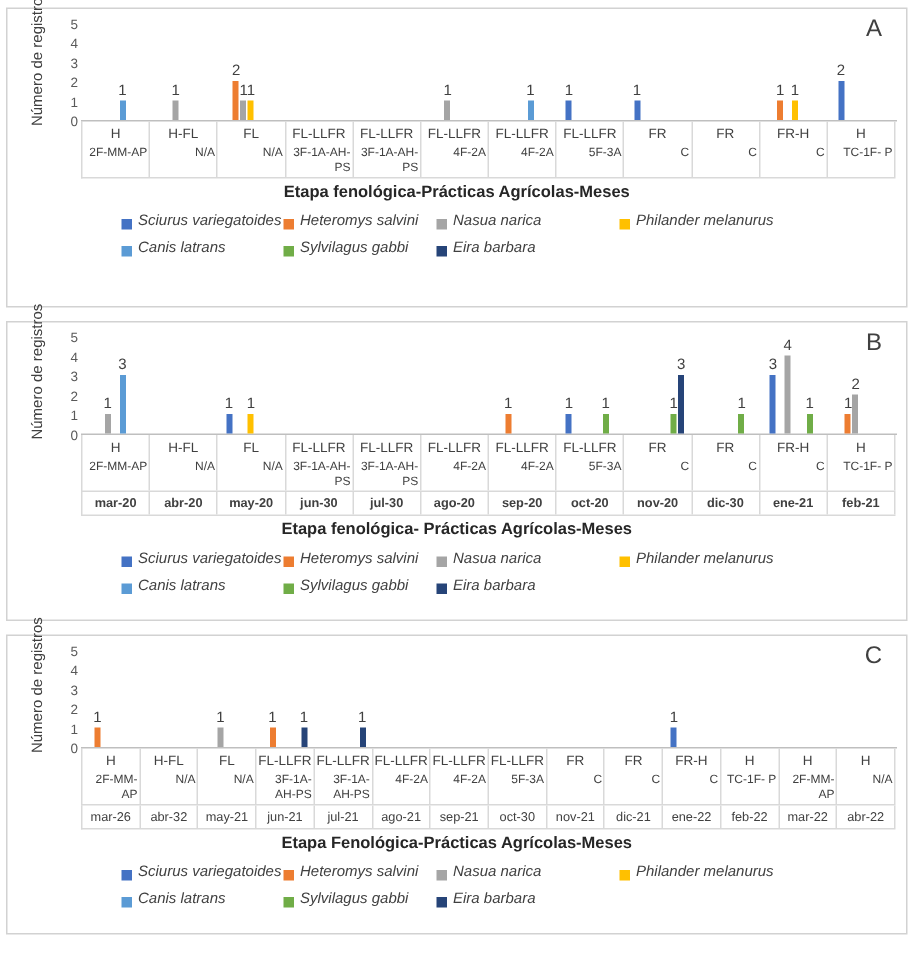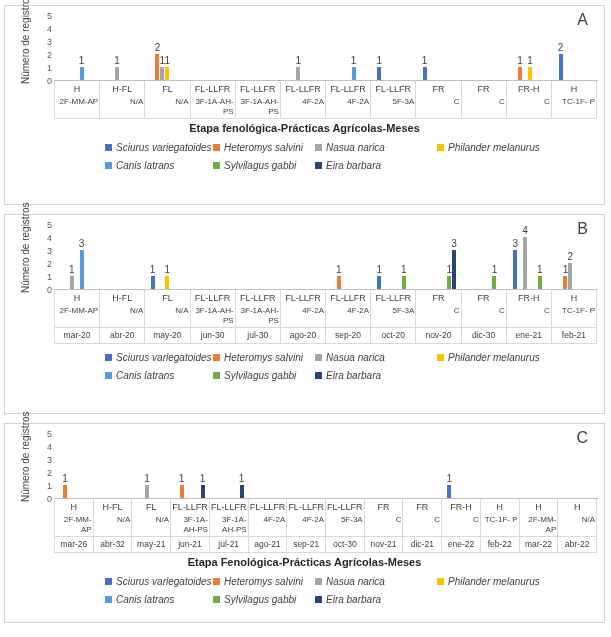--- a/index.html
+++ b/index.html
@@ -67,21 +67,21 @@
   .xlabel {
     text-align:center; font-size:11px; font-weight:bold; color:#262626;
     margin-top:3px;
   }
 
   .legend {
     margin-top:8px; padding-left:70px;
     display:grid; grid-template-columns:108px 102px 122px auto;
     row-gap:7px;
   }
-  .legend-item { display:flex; align-items:center; white-space:nowrap;margin-left:24px; }
+  .legend-item { display:flex; align-items:flex-end; white-space:nowrap; }
   .swatch { width:7px; height:7px; display:inline-block; flex:0 0 7px; margin-right:4px; }
   .legend-text { font-size:10px; font-style:italic; color:#404040; }
 </style>
 </head>
 <body>
 
 <div class="panel">
   <div class="panel-letter">A</div>
   <div class="chart-row">
     <div class="ylabel-wrap">
@@ -541,35 +541,36 @@
         </div>
         <div class="cat-cell">
           <div class="stage">FR-H</div>
           <div class="practice">C</div>
         </div>
         <div class="cat-cell">
           <div class="stage">H</div>
           <div class="practice">TC-1F- P</div>
         </div>
       </div>
-    <div class="cat-months" style="grid-template-columns: repeat(12, 1fr);">
+    <div class="cat-months" style="grid-template-columns: repeat(12, 1fr); font-weight: bold;">
         <div class="month-cell">mar-20</div>
         <div class="month-cell">abr-20</div>
         <div class="month-cell">may-20</div>
         <div class="month-cell">jun-30</div>
         <div class="month-cell">jul-30</div>
         <div class="month-cell">ago-20</div>
         <div class="month-cell">sep-20</div>
         <div class="month-cell">oct-20</div>
         <div class="month-cell">nov-20</div>
         <div class="month-cell">dic-30</div>
         <div class="month-cell">ene-21</div>
         <div class="month-cell">feb-21</div>
       </div>
   </div>
+  <div class="xlabel">Etapa fenológica- Prácticas Agrícolas-Meses</div>
   <div class="legend">
       <div class="legend-item">
         <span class="swatch" style="background: rgb(68, 114, 196);"></span>
         <span class="legend-text">Sciurus variegatoides</span>
       </div>
       <div class="legend-item">
         <span class="swatch" style="background: rgb(237, 125, 49);"></span>
         <span class="legend-text">Heteromys salvini</span>
       </div>
       <div class="legend-item">

